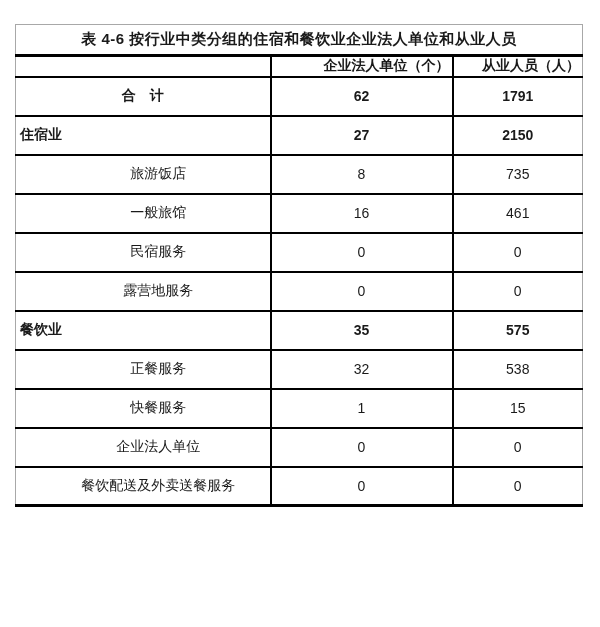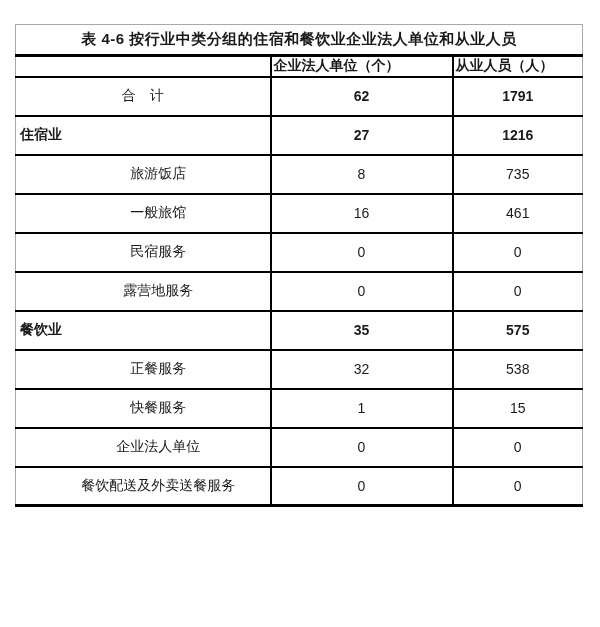--- a/index.html
+++ b/index.html
@@ -40,21 +40,21 @@
     text-align: center;
     vertical-align: middle;
     font-weight: bold;
     font-size: 15px;
     letter-spacing: 0.5px;
     border-bottom: 3px solid #000000;
     padding: 0;
   }
   tr.header-row td {
     height: 21px;
-    text-align: left;
+    text-align: right;
     vertical-align: middle;
     font-weight: bold;
     font-size: 14px;
     border-bottom: 2px solid #000000;
     padding: 0 2px;
   }
   tr.header-row td + td { border-left: 2px solid #000000; }
 
   tbody td {
     height: 39px;
@@ -65,21 +65,21 @@
     background: #ffffff;
   }
   tbody td + td {
     border-left: 2px solid #000000;
     text-align: center;
   }
   tbody tr:last-child td { border-bottom: 3px solid #000000; }
 
   tr.total td:first-child {
     text-align: center;
-    font-weight: normal;
+    font-weight: bold;
   }
   tr.total td { font-weight: bold; }
 
   tr.category td:first-child {
     text-align: left;
     padding-left: 4px;
     font-weight: bold;
   }
   tr.category td { font-weight: bold; }
 
@@ -112,21 +112,21 @@
     </thead>
     <tbody>
         <tr class="total">
           <td>合　计</td>
           <td>62</td>
           <td>1791</td>
         </tr>
         <tr class="category">
           <td>住宿业</td>
           <td>27</td>
-          <td>1216</td>
+          <td>2150</td>
         </tr>
         <tr class="sub">
           <td>旅游饭店</td>
           <td>8</td>
           <td>735</td>
         </tr>
         <tr class="sub">
           <td>一般旅馆</td>
           <td>16</td>
           <td>461</td>

